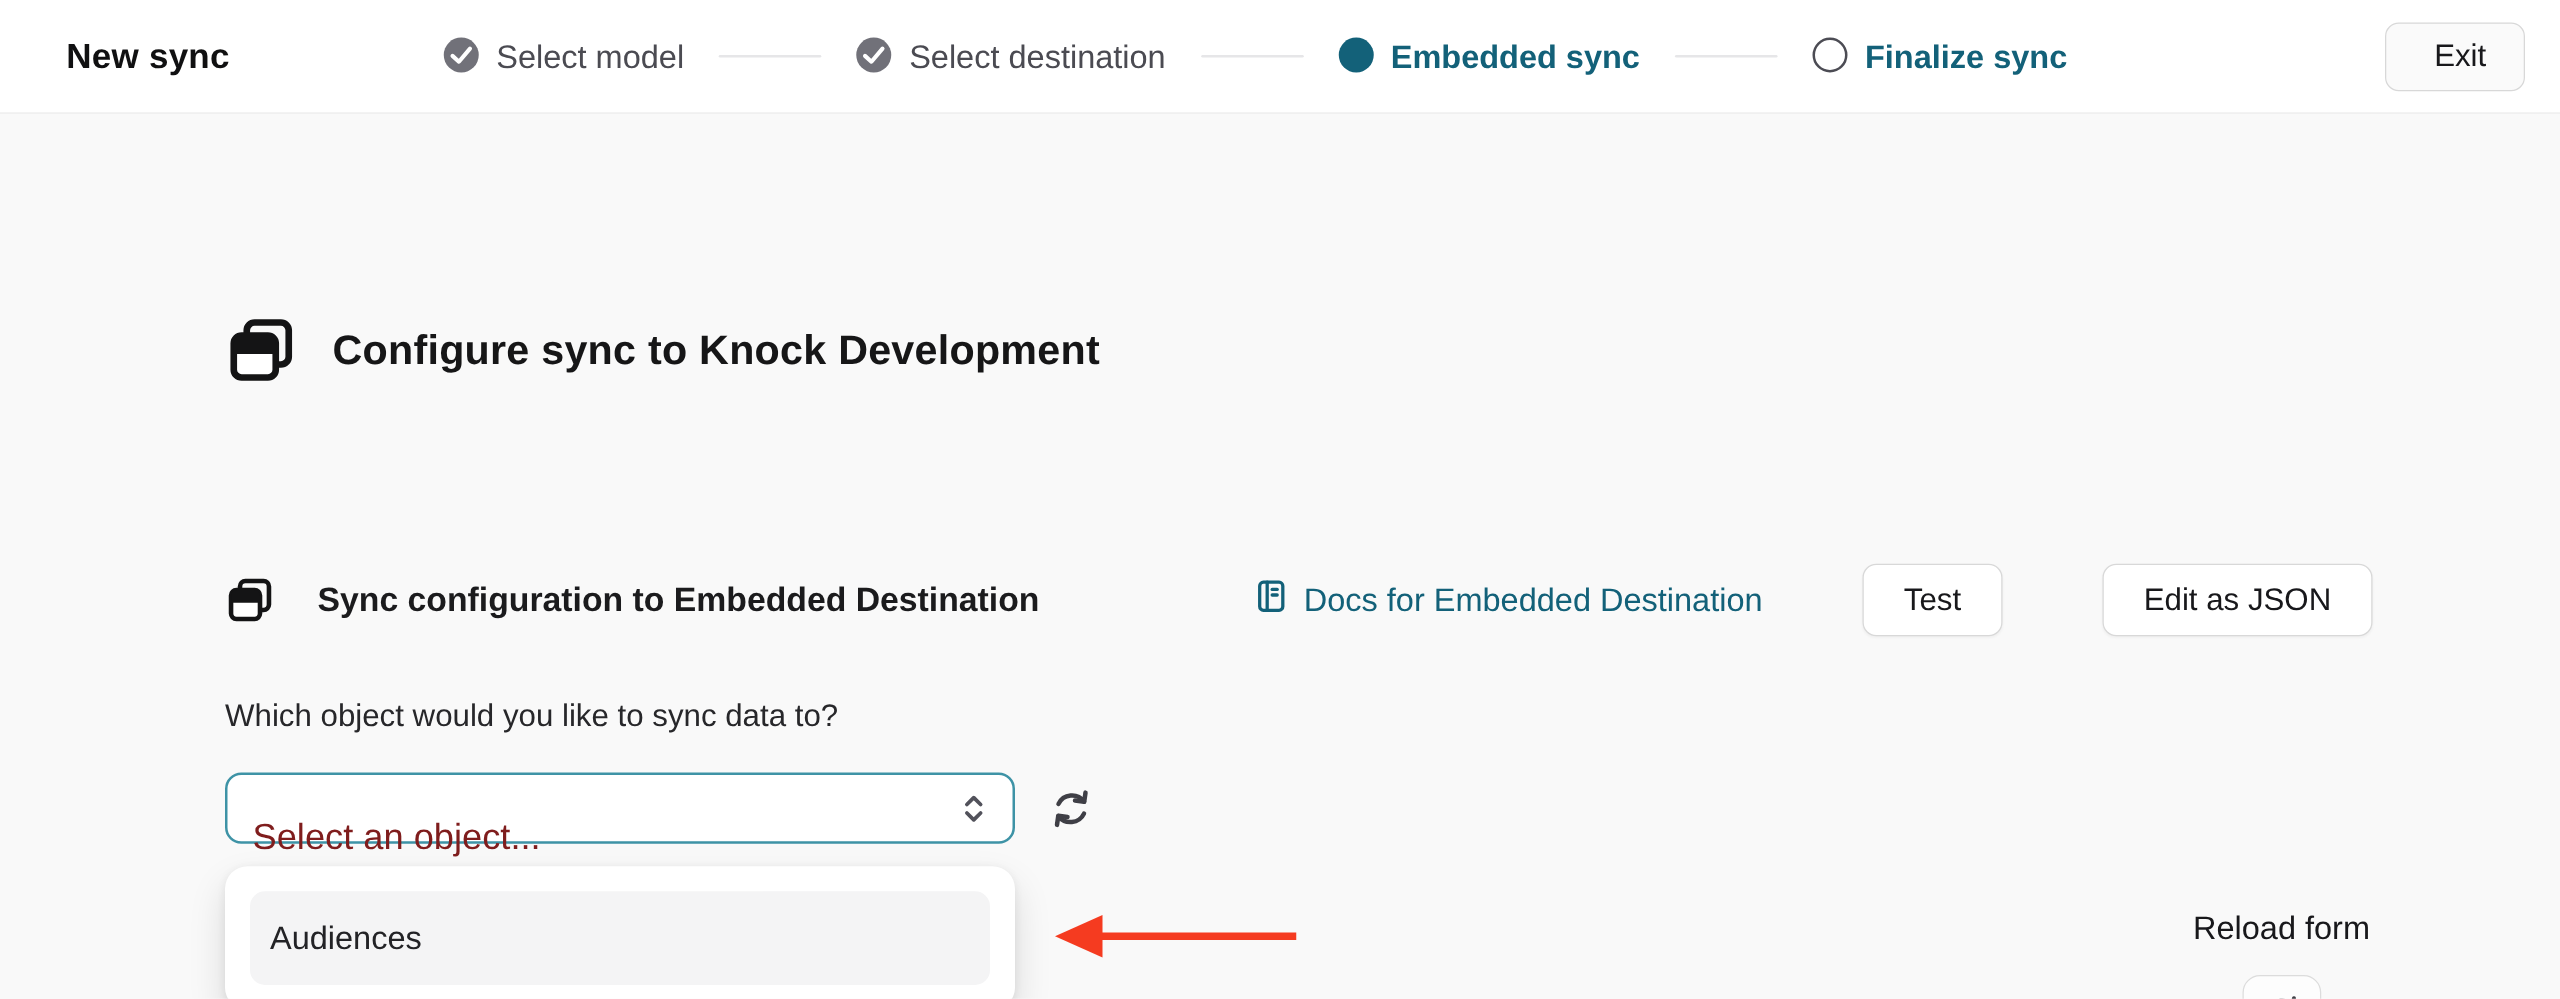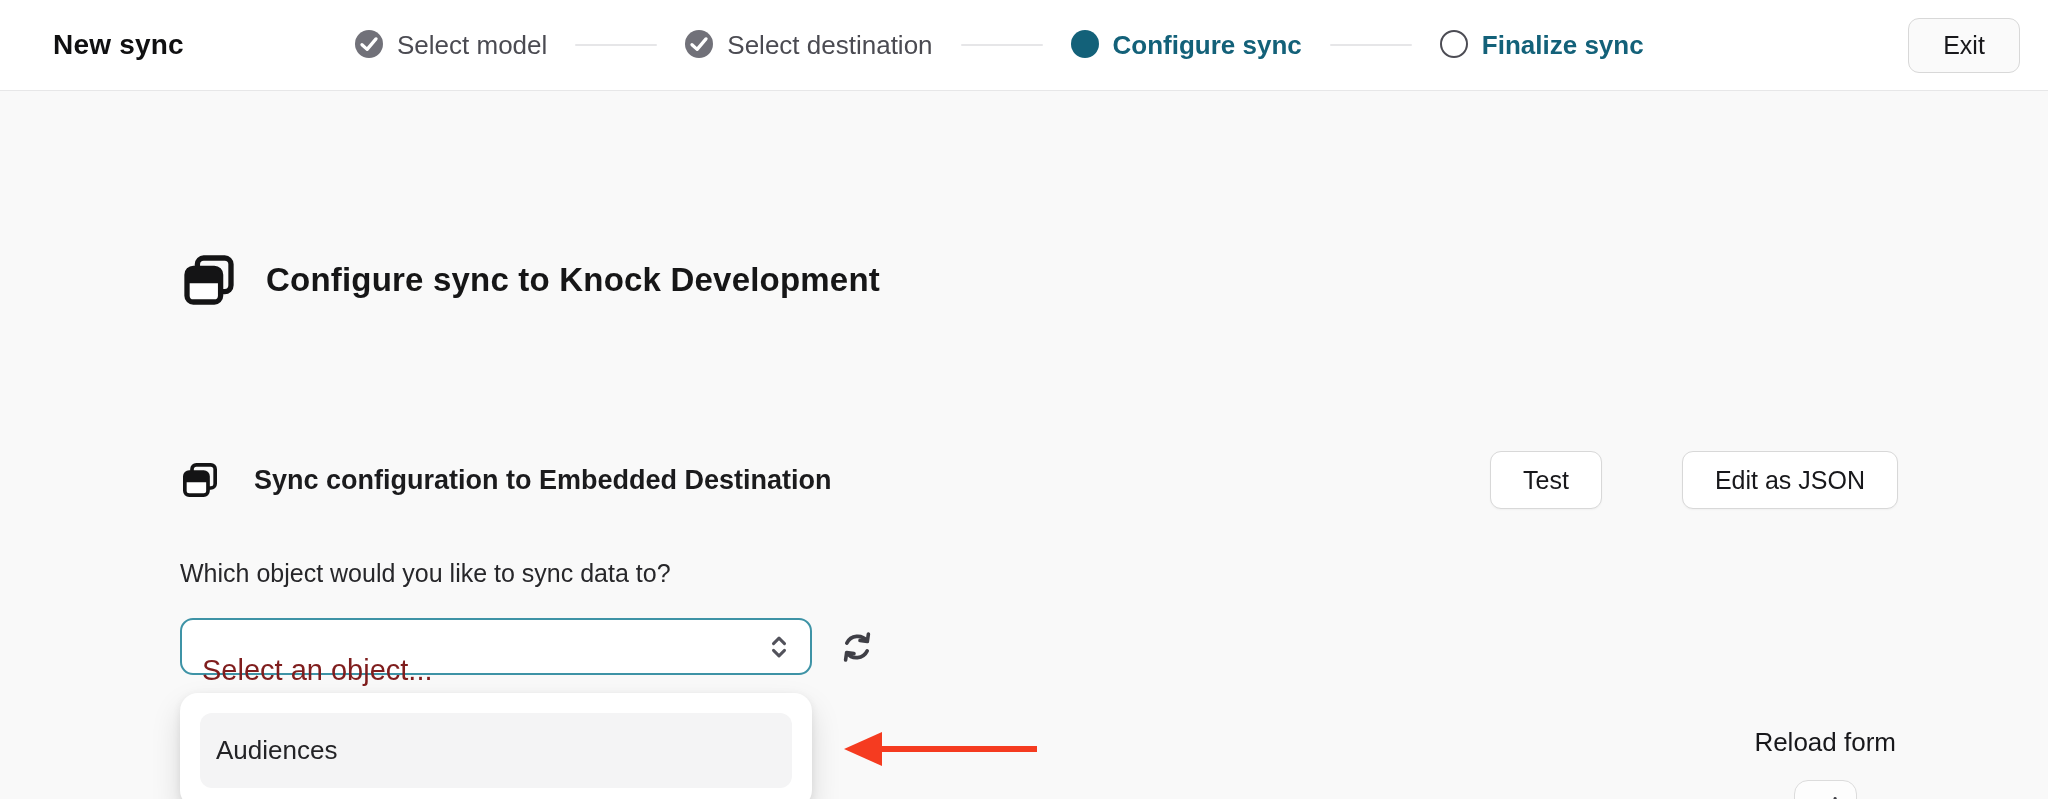--- a/index.html
+++ b/index.html
@@ -44,20 +44,21 @@
   .exit-btn {
     margin-left: auto;
     min-width: 112px; height: 55px;
     background: #fafafa;
     border: 1px solid #d8d8d8;
     border-radius: 11px;
     font-family: "Liberation Sans", sans-serif;
     font-size: 25px; font-weight: 500; color: #18181b;
     padding: 0 30px;
     cursor: pointer;
+    text-align: right;
   }
 
   
   .main { position: relative; height: 707px; background: #f9f9f9; }
 
   .page-heading {
     position: absolute; left: 180px; top: 160px;
     display: flex; align-items: center; gap: 28px;
   }
   .page-heading .browsers-icon { width: 58px; height: 58px; }
@@ -169,21 +170,21 @@
         <svg width="28" height="28" viewBox="0 0 24 24" fill="none" stroke="#ffffff" stroke-width="2.8" stroke-linecap="round" stroke-linejoin="round">
             <polyline points="6,12.6 10.4,16.6 18,7.6"></polyline>
           </svg>
       </span>
       <span class="step-label">Select destination</span>
     </div>
     <div class="connector"></div>
 
     <div class="step current">
       <span class="step-circle current"></span>
-      <span class="step-label">Configure sync</span>
+      <span class="step-label">Embedded sync</span>
     </div>
     <div class="connector"></div>
 
     <div class="step upcoming">
       <span class="step-circle upcoming"></span>
       <span class="step-label">Finalize sync</span>
     </div>
   </nav>
 
   <button class="exit-btn">Exit</button>
@@ -208,20 +209,31 @@
         <svg width="40" height="40" viewBox="0 0 24 24">
           <rect x="7.2" y="2.9" width="13.9" height="13.9" rx="2.6" fill="none" stroke="#141415" stroke-width="2.2"></rect>
           <rect x="2.9" y="7.2" width="13.9" height="13.9" rx="2.6" fill="#ffffff" stroke="#141415" stroke-width="2.2"></rect>
           <path d="M2.9 9.8 a2.6 2.6 0 0 1 2.6 -2.6 h8.7 a2.6 2.6 0 0 1 2.6 2.6 v3.5 h-13.9 z" fill="#141415"></path>
         </svg>
       </span>
       <h2 class="section-title">Sync configuration to Embedded Destination</h2>
     </div>
 
     <div class="section-right">
+      <a class="docs-link">
+        <span>
+          <svg width="30" height="30" viewBox="0 0 24 24" fill="none" stroke="#136179" stroke-width="2.1" stroke-linecap="round" stroke-linejoin="round">
+            <rect x="4.6" y="3" width="14.8" height="18" rx="2.4"></rect>
+            <line x1="9.4" y1="3" x2="9.4" y2="21"></line>
+            <line x1="12.6" y1="7.6" x2="15.8" y2="7.6"></line>
+            <line x1="12.6" y1="11.2" x2="15.8" y2="11.2"></line>
+          </svg>
+        </span>
+        <span>Docs for Embedded Destination</span>
+      </a>
       <button class="ghost-btn">Test</button>
       <button class="ghost-btn">Edit as JSON</button>
     </div>
   </div>
 
   <div class="question-label">Which object would you like to sync data to?</div>
 
   <div class="select-row">
     <div class="select-box">
       <span class="select-placeholder">Select an object...</span>

